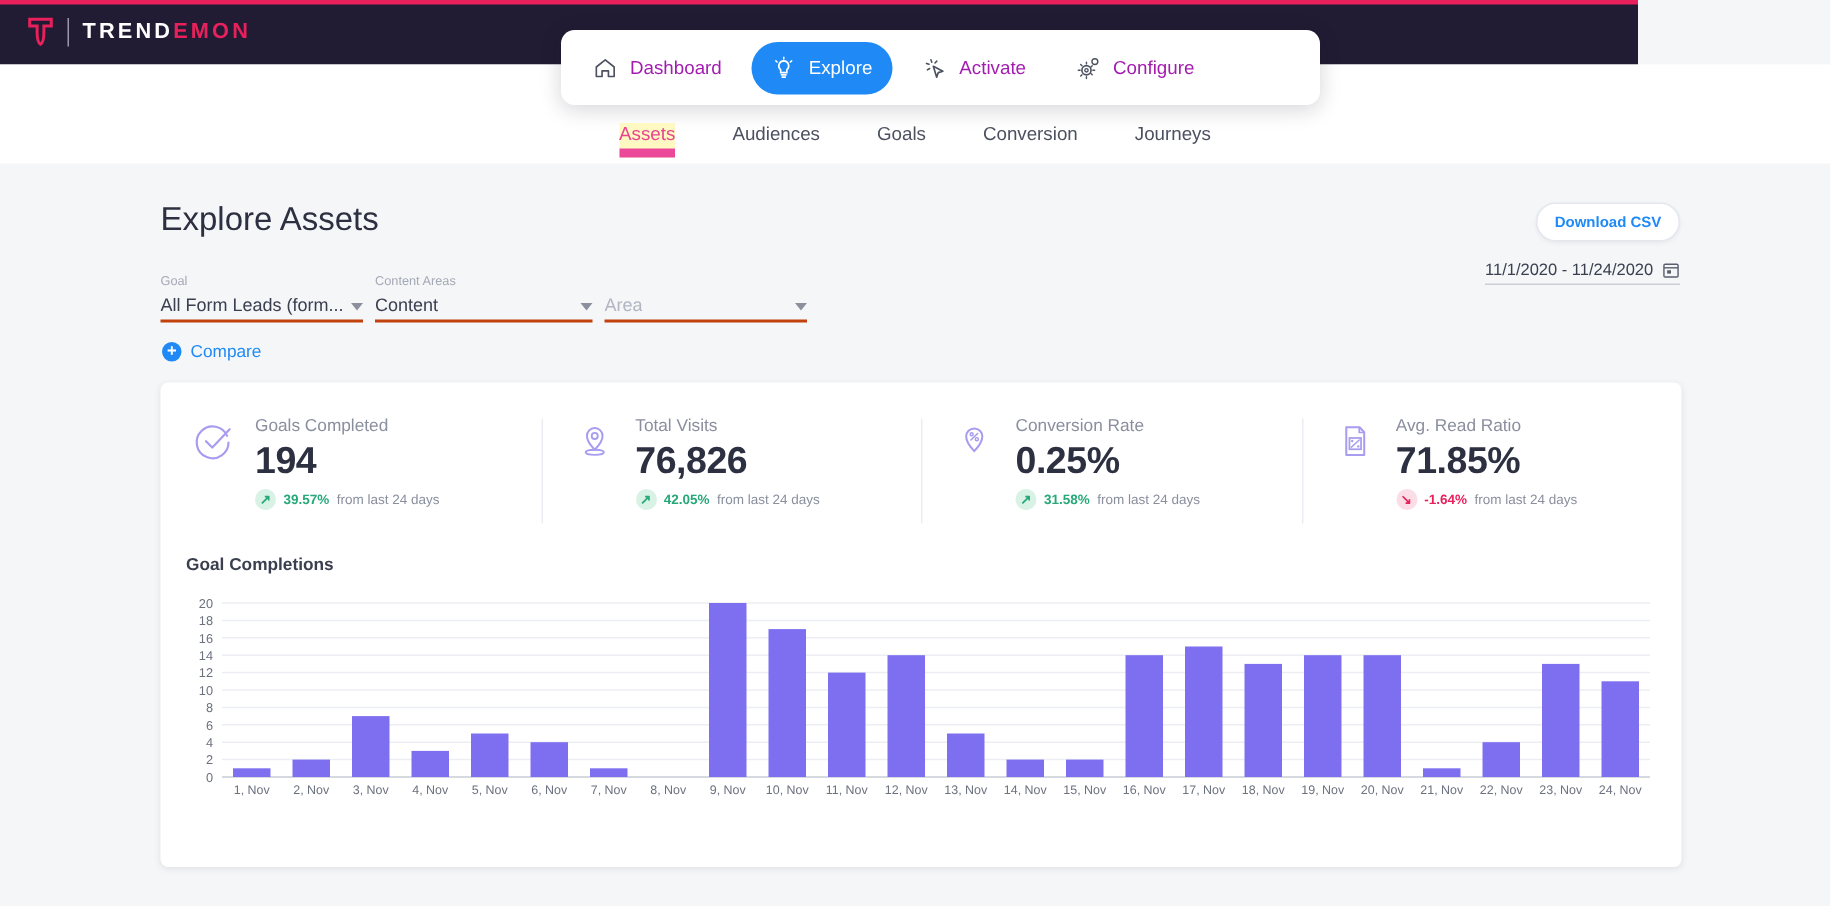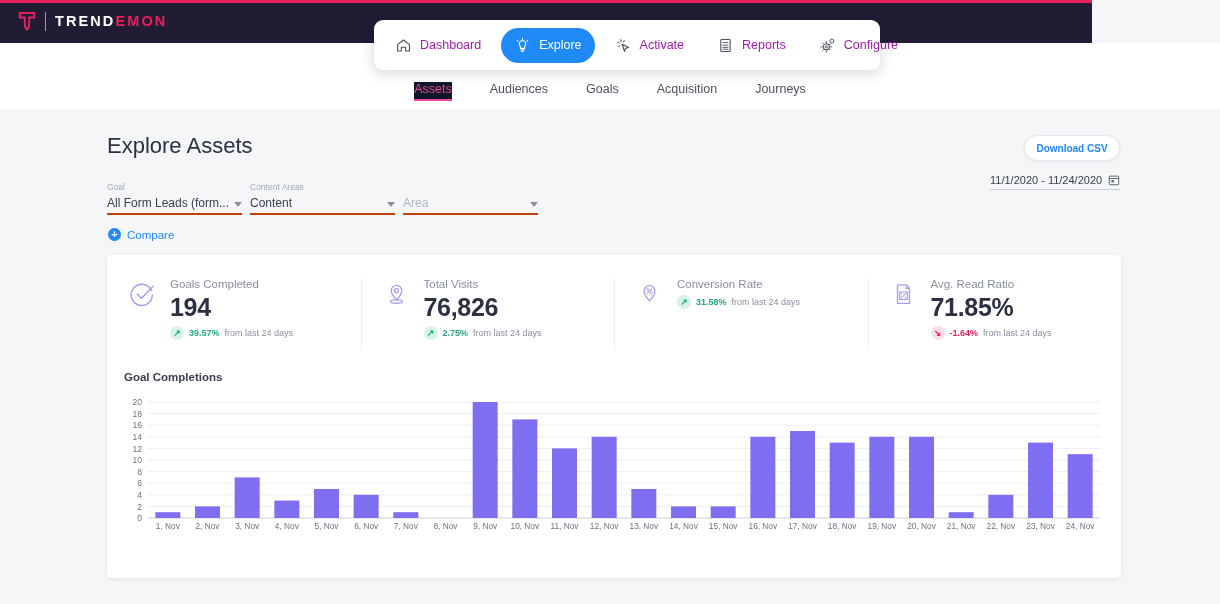--- a/index.html
+++ b/index.html
@@ -50,22 +50,22 @@
     position: absolute; top: 43px; left: 0; width: 1220px; height: 66px;
     background: #ffffff;
   }
   .subtabs {
     position: absolute; top: 82px; left: 0; width: 1220px;
     display: flex; justify-content: center; gap: 38px;
     font-size: 12.5px;
   }
   .subtab { color: #4c5160; cursor: pointer; padding-bottom: 3px; }
   .subtab.active {
-    color: #e8458e; background: #0f172a;
-    border-bottom: 2px solid #ec4899;
+    color: #e8458e; background: #fef9c3;
+    border-bottom: 6px solid #ec4899;
   }
 
   
   .page-title {
     position: absolute; left: 107px; top: 133px;
     font-size: 22px; color: #2c3040; font-weight: 400;
   }
   .dl-btn {
     position: absolute; right: 100px; top: 135px;
     width: 96px; height: 26px; border-radius: 14px;
@@ -190,41 +190,34 @@
   </div>
   <div class="navitem">
     <svg class="nicon" viewBox="0 0 20 20">
       <path d="M8.5 8.5 L16 12.3 L12.4 13.4 L11.1 17 Z" fill="none" stroke="#4c5160" stroke-width="1.3" stroke-linejoin="round"></path>
       <path d="M6.6 3.3 L7.3 5.3 M3.1 6.2 L5.1 6.9 M3.8 11.3 L5.6 10.2 M11.2 4.4 L9.8 5.9" stroke="#4c5160" stroke-width="1.2" stroke-linecap="round"></path>
     </svg>
     <span>Activate</span>
   </div>
   <div class="navitem">
     <svg class="nicon" viewBox="0 0 20 20">
-      <rect x="4.5" y="3" width="11" height="14" rx="0.8" fill="none" stroke="#4c5160" stroke-width="1.3"></rect>
-      <path d="M7 6.6 H13 M7 9.6 H13 M7 12.2 H13 M7 14.4 H13" stroke="#4c5160" stroke-width="1.1" stroke-linecap="round"></path>
-    </svg>
-    <span>Reports</span>
-  </div>
-  <div class="navitem">
-    <svg class="nicon" viewBox="0 0 20 20">
       <circle cx="8.6" cy="11.6" r="3.6" fill="none" stroke="#4c5160" stroke-width="1.3"></circle>
       <circle cx="8.6" cy="11.6" r="1.3" fill="none" stroke="#4c5160" stroke-width="1.1"></circle>
       <path d="M8.6 6.6 V5.2 M8.6 18 V16.6 M3.6 11.6 H2.2 M15 11.6 H13.6 M5.1 8.1 L4.1 7.1 M13.1 15.1 L12.1 14.1 M12.1 9.1 L13.1 8.1 M4.1 16.1 L5.1 15.1" stroke="#4c5160" stroke-width="1.1" stroke-linecap="round"></path>
       <circle cx="15.2" cy="4.8" r="2.3" fill="none" stroke="#4c5160" stroke-width="1.1"></circle>
     </svg>
     <span>Configure</span>
   </div>
 </div>
 
 <div class="subtabs">
   <div class="subtab active">Assets</div>
   <div class="subtab">Audiences</div>
   <div class="subtab">Goals</div>
-  <div class="subtab">Acquisition</div>
+  <div class="subtab">Conversion</div>
   <div class="subtab">Journeys</div>
 </div>
 
 <div class="page-title">Explore Assets</div>
 <div class="dl-btn">Download CSV</div>
 
 <div class="filters">
   <div class="field">
     <div class="field-label">Goal</div>
     <div class="field-ctl">
@@ -286,35 +279,36 @@
       <svg class="kpi-ico" viewBox="0 0 28 28">
         <path d="M14 4.5 A5.4 5.4 0 0 1 19.4 10 C19.4 14 14 19.5 14 19.5 C14 19.5 8.6 14 8.6 10 A5.4 5.4 0 0 1 14 4.5 Z" fill="none" stroke="#a79cf0" stroke-width="1.4"></path>
         <circle cx="14" cy="10" r="2.1" fill="none" stroke="#a79cf0" stroke-width="1.3"></circle>
         <ellipse cx="14" cy="21.3" rx="6.3" ry="1.8" fill="none" stroke="#a79cf0" stroke-width="1.3"></ellipse>
       </svg>
       <div>
         <div class="kpi-name">Total Visits</div>
         <div class="kpi-val">76,826</div>
         <div class="kpi-delta">
           <span class="delta-badge up">↗</span>
-          <span class="delta-pct up">2.75%</span>
+          <span class="delta-pct up">42.05%</span>
           <span class="delta-note">from last 24 days</span>
         </div>
       </div>
     </div>
 
     <div class="kpi">
       <svg class="kpi-ico" viewBox="0 0 28 28">
         <path d="M14 4.8 A5.6 5.6 0 0 1 19.6 10.4 C19.6 14.6 14 20.5 14 20.5 C14 20.5 8.4 14.6 8.4 10.4 A5.6 5.6 0 0 1 14 4.8 Z" fill="none" stroke="#a79cf0" stroke-width="1.4"></path>
         <circle cx="12.2" cy="8.8" r="1.05" fill="none" stroke="#a79cf0" stroke-width="1"></circle>
         <circle cx="15.8" cy="12.2" r="1.05" fill="none" stroke="#a79cf0" stroke-width="1"></circle>
         <path d="M16.3 8.3 L11.7 12.8" stroke="#a79cf0" stroke-width="1.1" stroke-linecap="round"></path>
       </svg>
       <div>
         <div class="kpi-name">Conversion Rate</div>
+        <div class="kpi-val">0.25%</div>
         <div class="kpi-delta">
           <span class="delta-badge up">↗</span>
           <span class="delta-pct up">31.58%</span>
           <span class="delta-note">from last 24 days</span>
         </div>
       </div>
     </div>
 
     <div class="kpi">
       <svg class="kpi-ico" viewBox="0 0 28 28">

